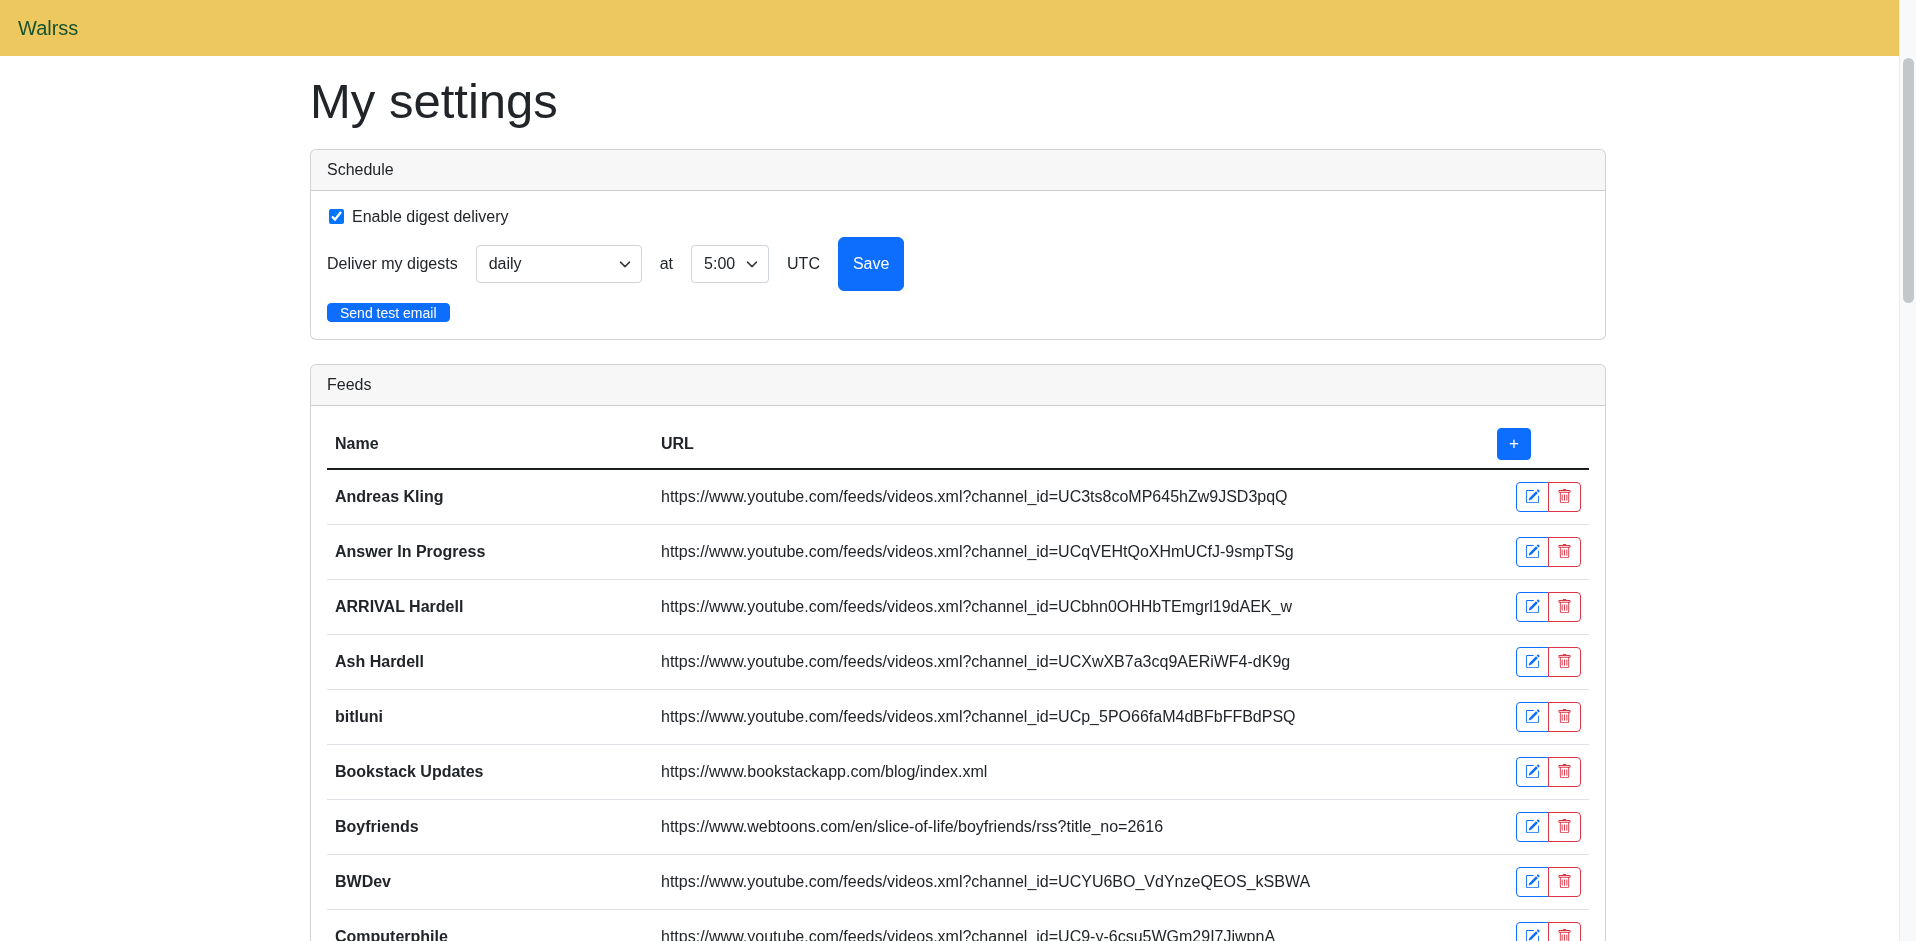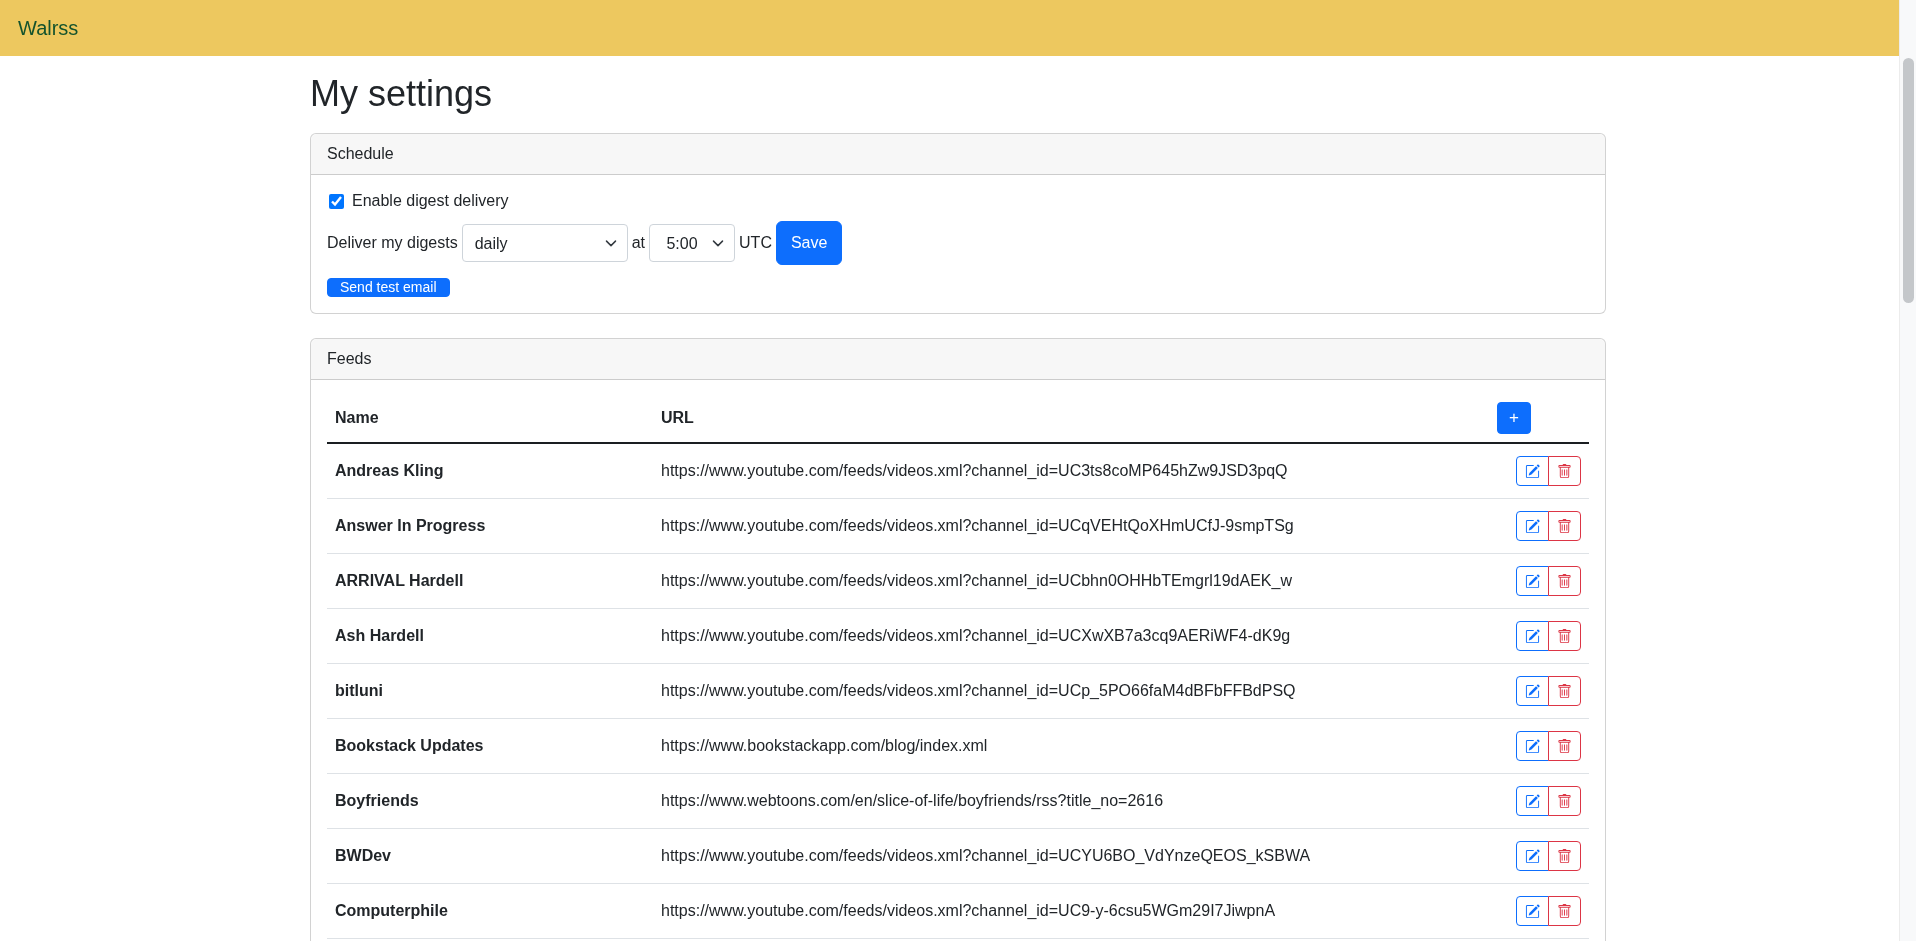--- a/index.html
+++ b/index.html
@@ -17,52 +17,52 @@
     background:#fff;color:var(--text);
     font-family:"Liberation Sans","DejaVu Sans",sans-serif;
     font-size:16px;line-height:1.5;
   }
   
   .navbar{height:56px;background:var(--navbar);display:flex;align-items:center;padding:0 18px;}
   .brand{font-size:20px;color:#14532d;text-decoration:none;cursor:pointer;}
 
   .container{width:1320px;margin:0 auto;padding:0 12px;}
 
-  h1{font-size:36px;font-weight:500;margin:16px 0 18px;line-height:1.2;}
+  h1{font-size:49px;font-weight:500;margin:16px 0 18px;line-height:1.2;}
 
   .card{border:1px solid rgba(0,0,0,0.175);border-radius:6px;background:#fff;}
   .card-schedule{margin-bottom:24px;}
   .card-header{
     padding:8px 16px;background:rgba(0,0,0,0.03);
     border-bottom:1px solid rgba(0,0,0,0.175);
     border-radius:6px 6px 0 0;font-size:16px;
   }
   .card-body{padding:14px 16px;}
 
   .form-check{display:flex;align-items:center;margin-bottom:8px;}
   .form-check input[type=checkbox]{width:15px;height:15px;margin:0 8px 0 2px;cursor:pointer;}
   .form-check label{cursor:pointer;}
 
-  .schedule-row{display:flex;align-items:center;gap:4px;margin-bottom:10px;}
+  .schedule-row{display:flex;align-items:center;gap:18px;margin-bottom:10px;}
 
   .select-wrap{position:relative;display:inline-block;}
   .form-select{
     appearance:none;-webkit-appearance:none;-moz-appearance:none;
     border:1px solid #ced4da;border-radius:4px;background:#fff;
     font-family:inherit;font-size:16px;color:var(--text);
     padding:6px 32px 6px 12px;height:38px;cursor:pointer;
   }
   .form-select.freq{width:166px;}
-  .form-select.time{width:86px;text-align:center;}
+  .form-select.time{width:78px;}
   .select-wrap .chev{position:absolute;right:11px;top:50%;transform:translateY(-50%);pointer-events:none;}
 
   .btn{font-family:inherit;cursor:pointer;display:inline-flex;align-items:center;justify-content:center;}
   .btn-primary{
     background:var(--primary);color:#fff;border:1px solid var(--primary);
-    border-radius:6px;font-size:16px;padding:6px 14px;height:44px;
+    border-radius:6px;font-size:16px;padding:6px 14px;height:54px;
   }
   .btn-sm{font-size:14px;padding:4px 12px;height:19px;border-radius:4px;}
 
   
   .table{width:100%;border-collapse:collapse;}
   .table thead th{
     text-align:left;font-weight:700;padding:8px;
     border-bottom:2px solid #1a1e21;vertical-align:middle;
   }
   .table tbody td{

